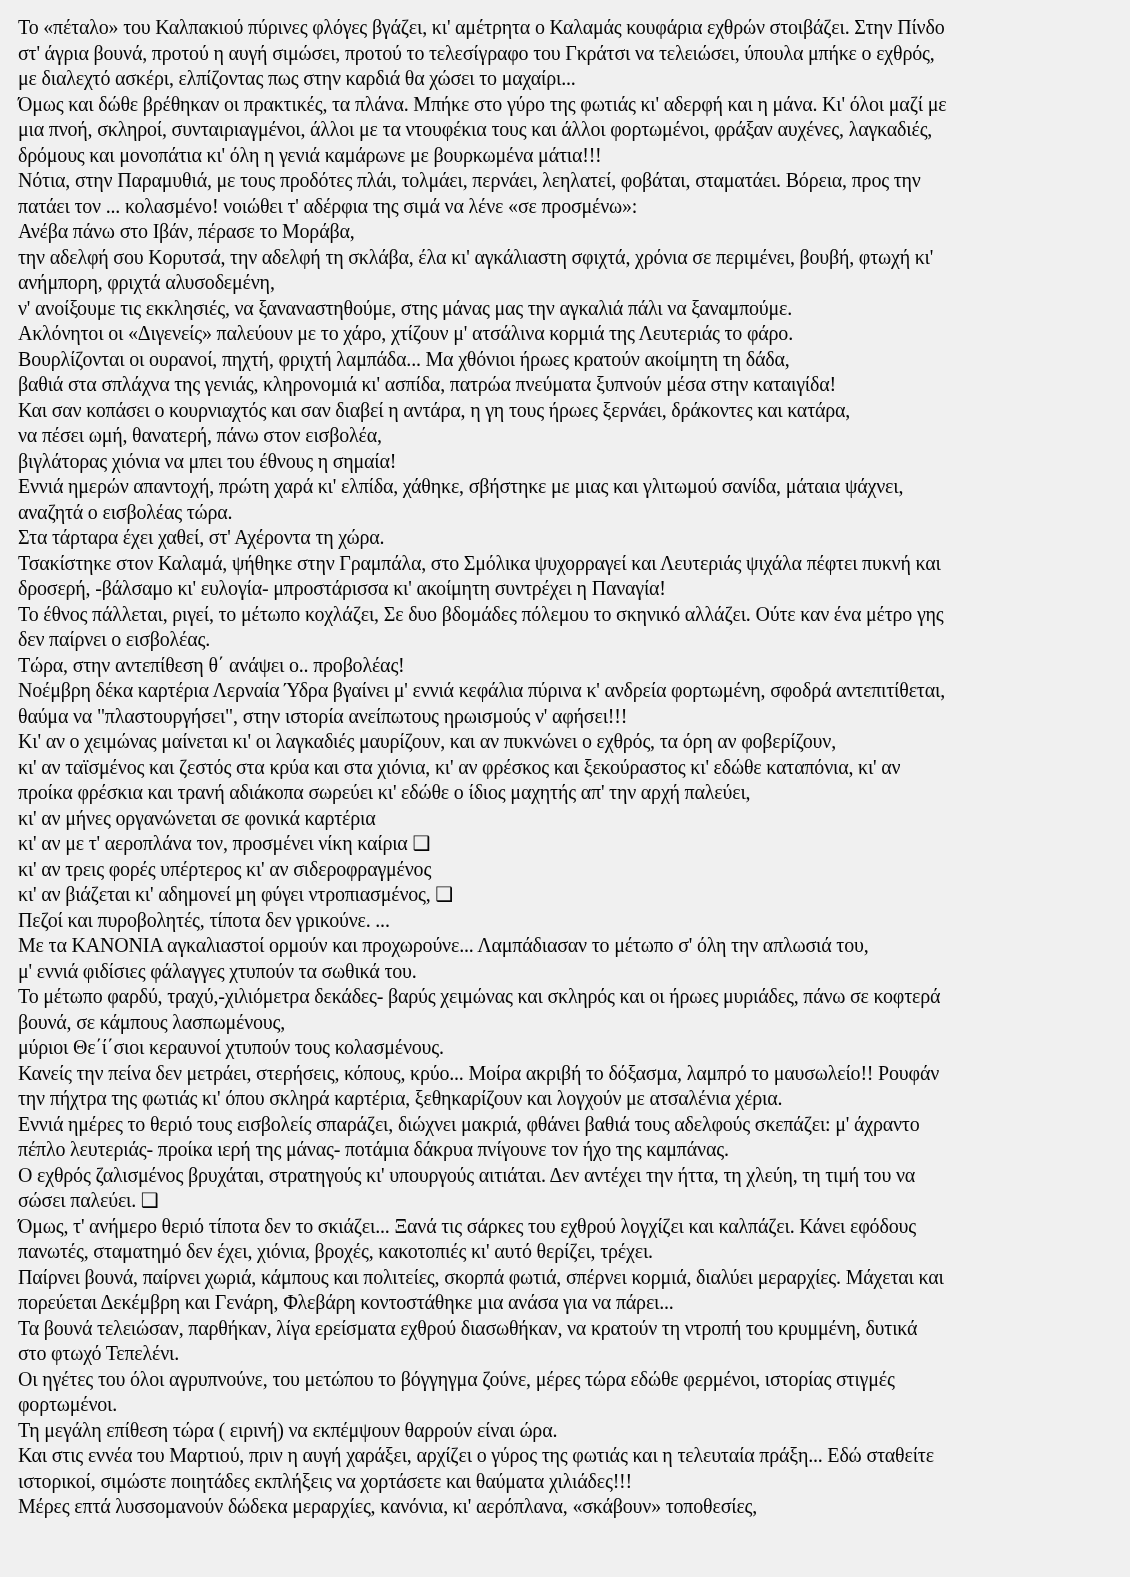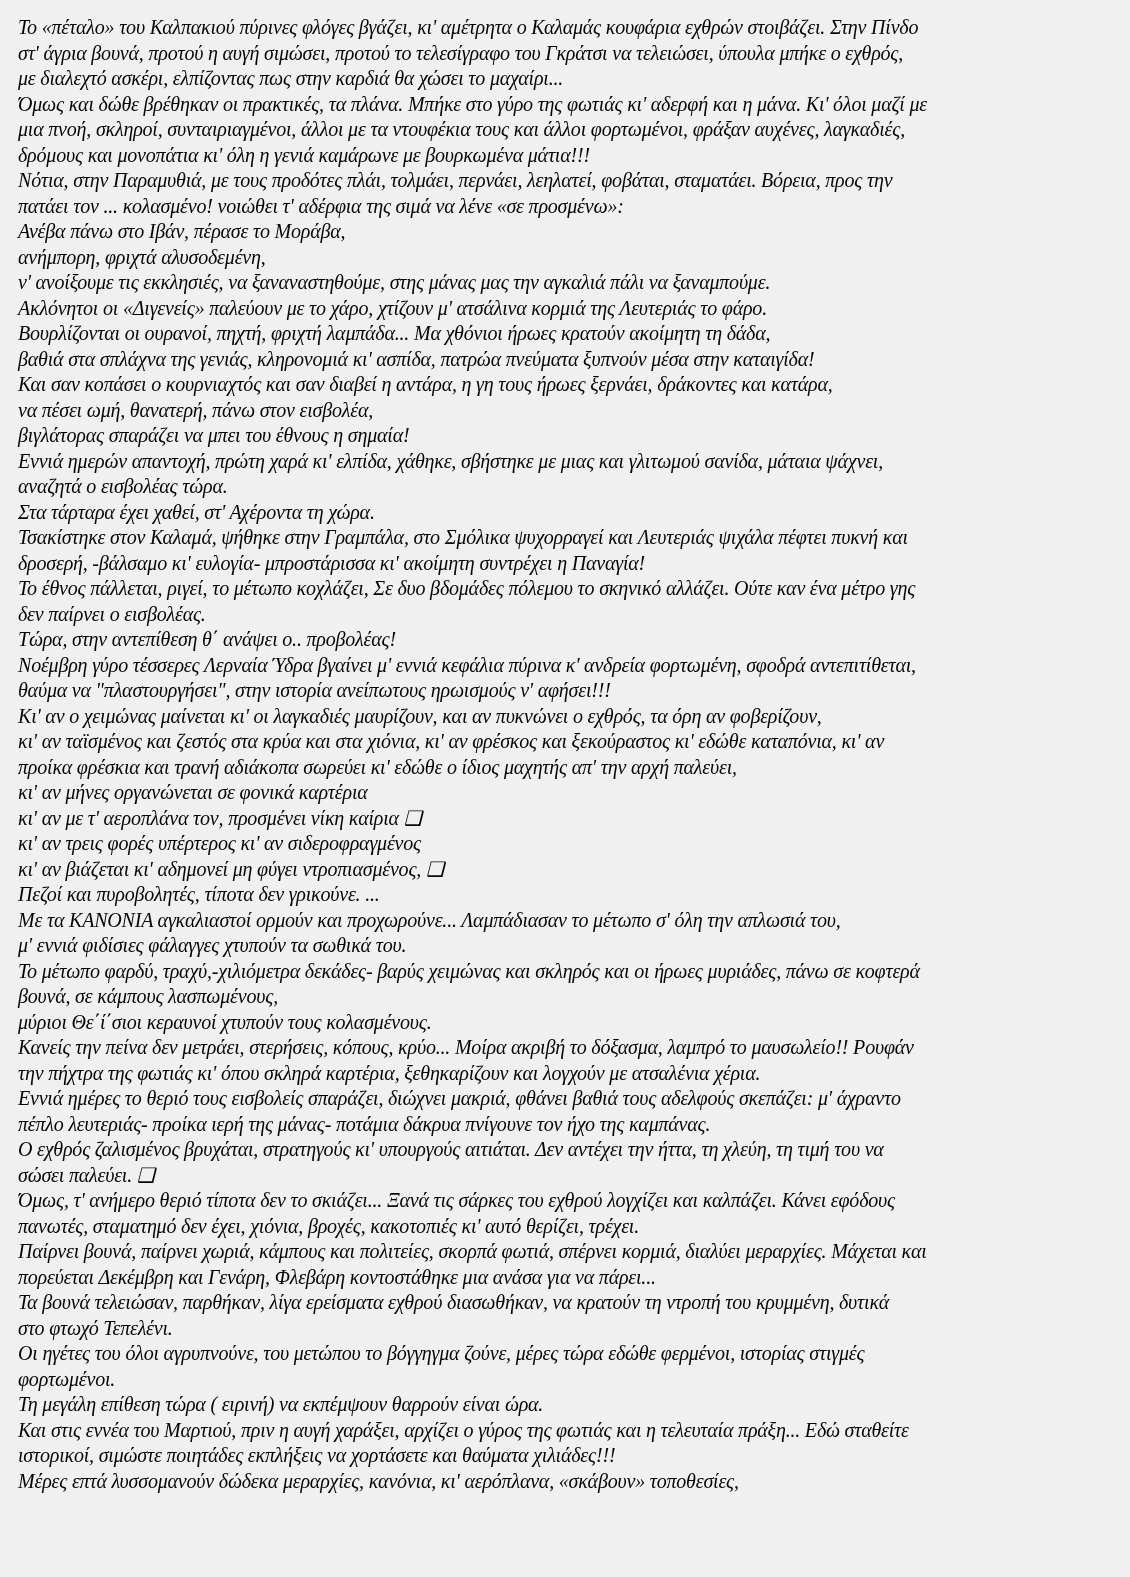--- a/index.html
+++ b/index.html
@@ -10,21 +10,20 @@
     width: 1130px;
     height: 1577px;
     background: #f0f0f0;
     overflow: hidden;
   }
   .page {
     box-sizing: border-box;
     width: 1130px;
     height: 1148px;
     padding: 15px 14px 0 18px;
-    font-style: italic;
   }
   .text-block {
     font-family: "Liberation Serif", "DejaVu Serif", serif;
     font-size: 20px;
     line-height: 25.5px;
     color: #050505;
     letter-spacing: -0.2px;
   }
   .text-line {
     white-space: nowrap;
@@ -37,37 +36,38 @@
   <div class="text-block" id="text-block">
       <div class="text-line">Το «πέταλο» του Καλπακιού πύρινες φλόγες βγάζει, κι' αμέτρητα ο Καλαμάς κουφάρια εχθρών στοιβάζει. Στην Πίνδο</div>
       <div class="text-line">στ' άγρια βουνά, προτού η αυγή σιμώσει, προτού το τελεσίγραφο του Γκράτσι να τελειώσει, ύπουλα μπήκε ο εχθρός,</div>
       <div class="text-line">με διαλεχτό ασκέρι, ελπίζοντας πως στην καρδιά θα χώσει το μαχαίρι...</div>
       <div class="text-line">Όμως και δώθε βρέθηκαν οι πρακτικές, τα πλάνα. Μπήκε στο γύρο της φωτιάς κι' αδερφή και η μάνα. Κι' όλοι μαζί με</div>
       <div class="text-line">μια πνοή, σκληροί, συνταιριαγμένοι, άλλοι με τα ντουφέκια τους και άλλοι φορτωμένοι, φράξαν αυχένες, λαγκαδιές,</div>
       <div class="text-line">δρόμους και μονοπάτια κι' όλη η γενιά καμάρωνε με βουρκωμένα μάτια!!!</div>
       <div class="text-line">Νότια, στην Παραμυθιά, με τους προδότες πλάι, τολμάει, περνάει, λεηλατεί, φοβάται, σταματάει. Βόρεια, προς την</div>
       <div class="text-line">πατάει τον ... κολασμένο! νοιώθει τ' αδέρφια της σιμά να λένε «σε προσμένω»:</div>
       <div class="text-line">Ανέβα πάνω στο Ιβάν, πέρασε το Μοράβα,</div>
+      <div class="text-line">την αδελφή σου Κορυτσά, την αδελφή τη σκλάβα, έλα κι' αγκάλιαστη σφιχτά, χρόνια σε περιμένει, βουβή, φτωχή κι'</div>
       <div class="text-line">ανήμπορη, φριχτά αλυσοδεμένη,</div>
       <div class="text-line">ν' ανοίξουμε τις εκκλησιές, να ξαναναστηθούμε, στης μάνας μας την αγκαλιά πάλι να ξαναμπούμε.</div>
       <div class="text-line">Ακλόνητοι οι «Διγενείς» παλεύουν με το χάρο, χτίζουν μ' ατσάλινα κορμιά της Λευτεριάς το φάρο.</div>
       <div class="text-line">Βουρλίζονται οι ουρανοί, πηχτή, φριχτή λαμπάδα... Μα χθόνιοι ήρωες κρατούν ακοίμητη τη δάδα,</div>
       <div class="text-line">βαθιά στα σπλάχνα της γενιάς, κληρονομιά κι' ασπίδα, πατρώα πνεύματα ξυπνούν μέσα στην καταιγίδα!</div>
       <div class="text-line">Και σαν κοπάσει ο κουρνιαχτός και σαν διαβεί η αντάρα, η γη τους ήρωες ξερνάει, δράκοντες και κατάρα,</div>
       <div class="text-line">να πέσει ωμή, θανατερή, πάνω στον εισβολέα,</div>
-      <div class="text-line">βιγλάτορας σπαράζει να μπει του έθνους η σημαία!</div>
+      <div class="text-line">βιγλάτορας χιόνια να μπει του έθνους η σημαία!</div>
       <div class="text-line">Εννιά ημερών απαντοχή, πρώτη χαρά κι' ελπίδα, χάθηκε, σβήστηκε με μιας και γλιτωμού σανίδα, μάταια ψάχνει,</div>
       <div class="text-line">αναζητά ο εισβολέας τώρα.</div>
       <div class="text-line">Στα τάρταρα έχει χαθεί, στ' Αχέροντα τη χώρα.</div>
       <div class="text-line">Τσακίστηκε στον Καλαμά, ψήθηκε στην Γραμπάλα, στο Σμόλικα ψυχορραγεί και Λευτεριάς ψιχάλα πέφτει πυκνή και</div>
       <div class="text-line">δροσερή, -βάλσαμο κι' ευλογία- μπροστάρισσα κι' ακοίμητη συντρέχει η Παναγία!</div>
       <div class="text-line">Το έθνος πάλλεται, ριγεί, το μέτωπο κοχλάζει, Σε δυο βδομάδες πόλεμου το σκηνικό αλλάζει. Ούτε καν ένα μέτρο γης</div>
       <div class="text-line">δεν παίρνει ο εισβολέας.</div>
       <div class="text-line">Τώρα, στην αντεπίθεση θ΄ ανάψει ο.. προβολέας!</div>
-      <div class="text-line">Νοέμβρη γύρο τέσσερες Λερναία Ύδρα βγαίνει μ' εννιά κεφάλια πύρινα κ' ανδρεία φορτωμένη, σφοδρά αντεπιτίθεται,</div>
+      <div class="text-line">Νοέμβρη δέκα καρτέρια Λερναία Ύδρα βγαίνει μ' εννιά κεφάλια πύρινα κ' ανδρεία φορτωμένη, σφοδρά αντεπιτίθεται,</div>
       <div class="text-line">θαύμα να "πλαστουργήσει", στην ιστορία ανείπωτους ηρωισμούς ν' αφήσει!!!</div>
       <div class="text-line">Κι' αν ο χειμώνας μαίνεται κι' οι λαγκαδιές μαυρίζουν, και αν πυκνώνει ο εχθρός, τα όρη αν φοβερίζουν,</div>
       <div class="text-line">κι' αν ταϊσμένος και ζεστός στα κρύα και στα χιόνια, κι' αν φρέσκος και ξεκούραστος κι' εδώθε καταπόνια, κι' αν</div>
       <div class="text-line">προίκα φρέσκια και τρανή αδιάκοπα σωρεύει κι' εδώθε ο ίδιος μαχητής απ' την αρχή παλεύει,</div>
       <div class="text-line">κι' αν μήνες οργανώνεται σε φονικά καρτέρια</div>
       <div class="text-line">κι' αν με τ' αεροπλάνα τον, προσμένει νίκη καίρια ❑</div>
       <div class="text-line">κι' αν τρεις φορές υπέρτερος κι' αν σιδεροφραγμένος</div>
       <div class="text-line">κι' αν βιάζεται κι' αδημονεί μη φύγει ντροπιασμένος, ❑</div>
       <div class="text-line">Πεζοί και πυροβολητές, τίποτα δεν γρικούνε. ...</div>
       <div class="text-line">Με τα ΚΑΝΟΝΙΑ αγκαλιαστοί ορμούν και προχωρούνε... Λαμπάδιασαν το μέτωπο σ' όλη την απλωσιά του,</div>

